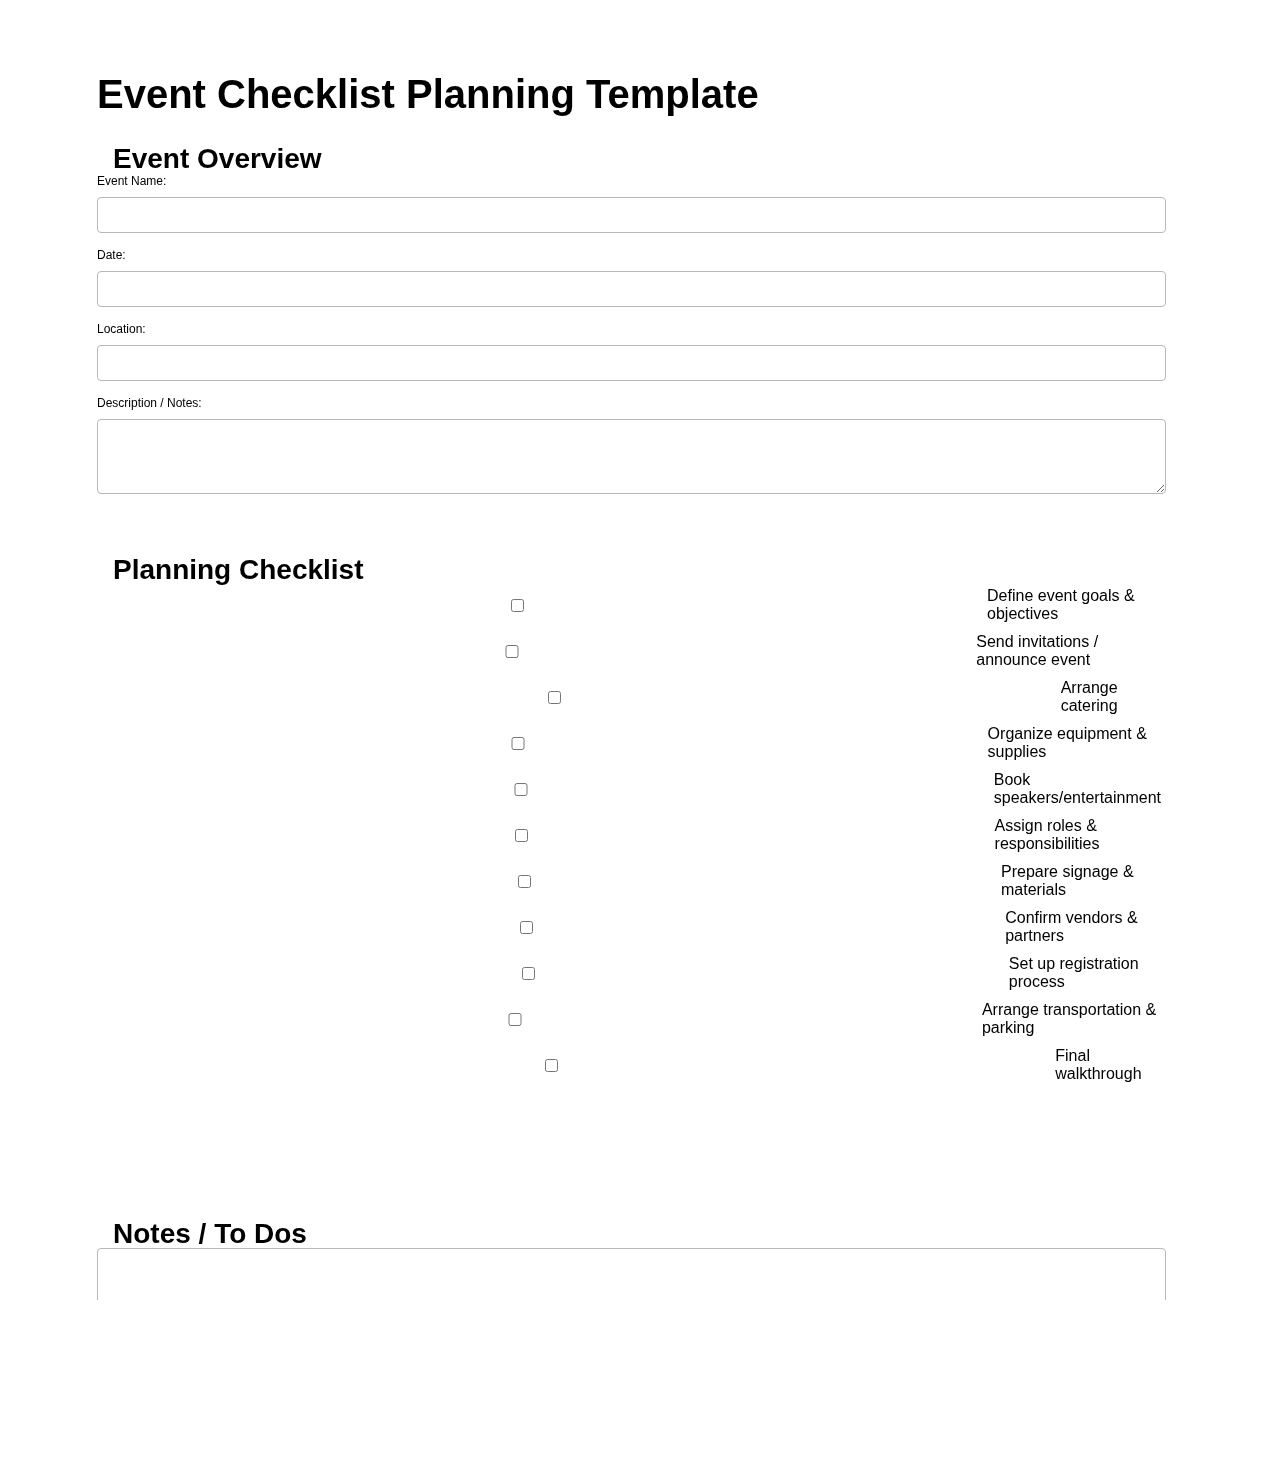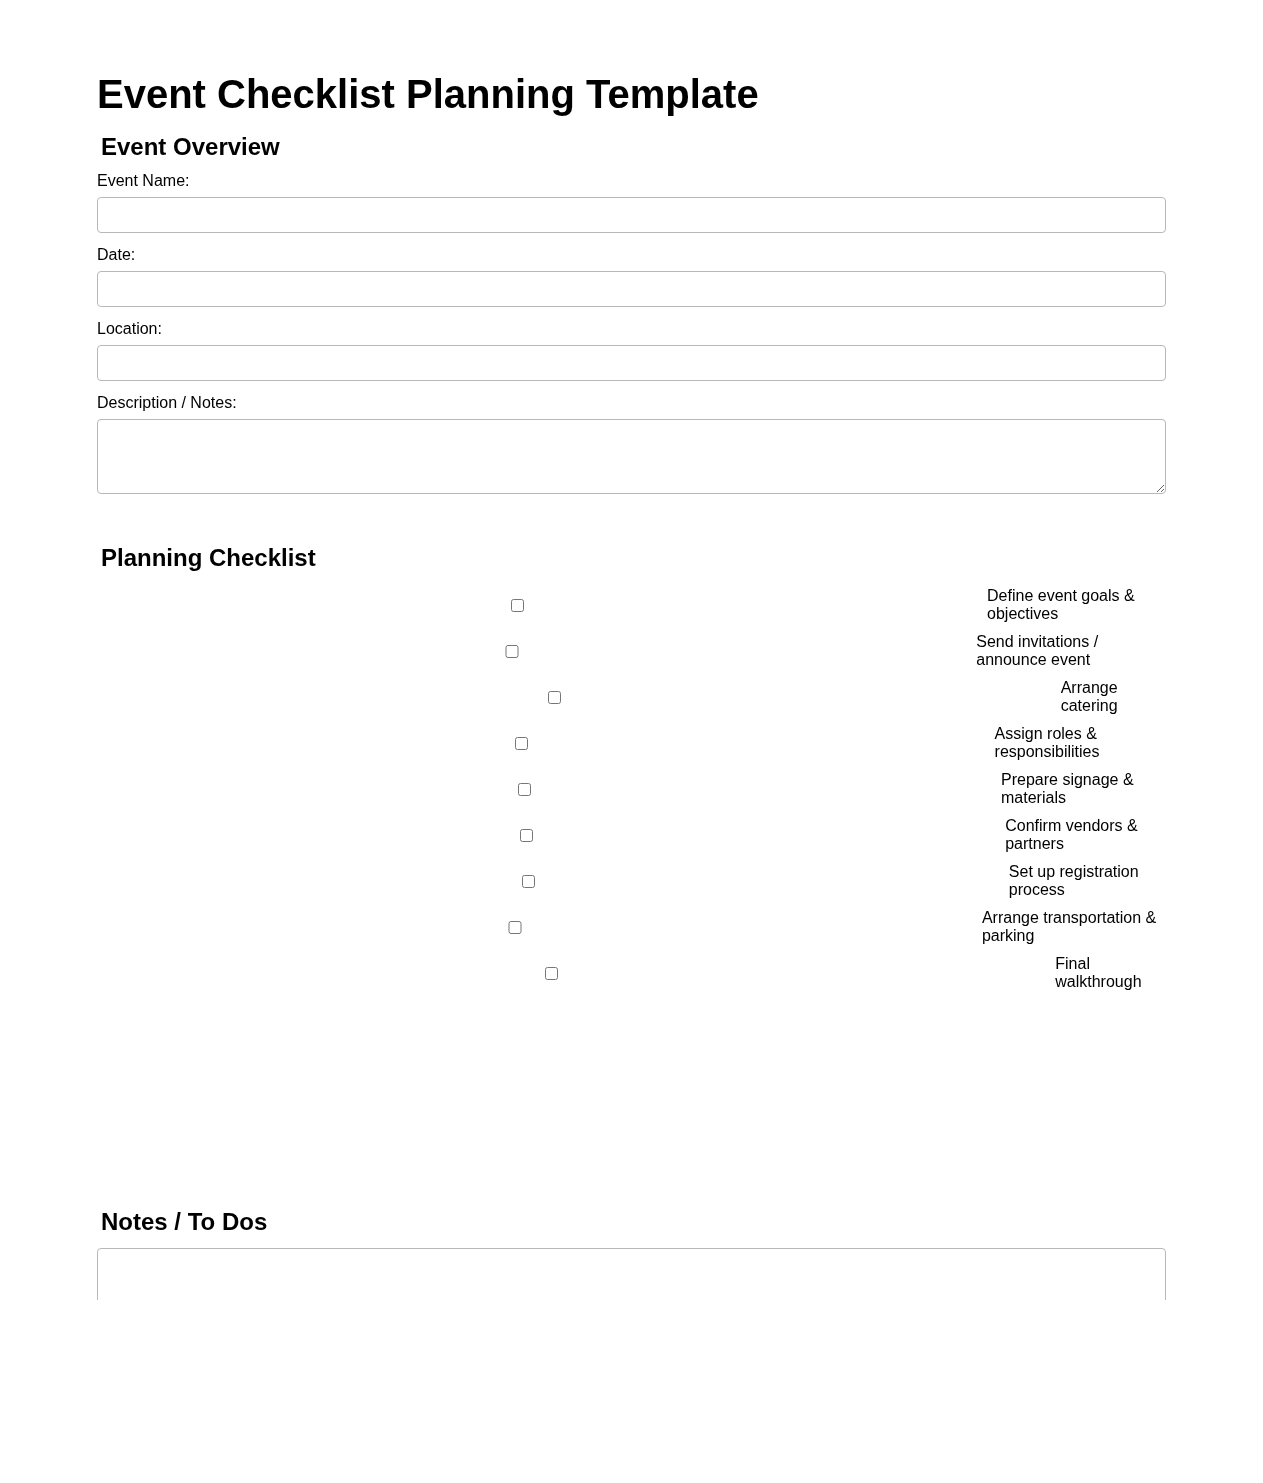--- a/index.html
+++ b/index.html
@@ -9,25 +9,25 @@
     }
     .page {
       position: absolute; left: 97px; top: 0; width: 1069px;
       height: 1300px; overflow: hidden;
     }
     h1 {
       font-size: 40px; font-weight: bold; margin: 0;
       position: absolute; top: 74px; left: 0; line-height: 40px;
     }
     h2 {
-      font-size: 24px; font-weight: bold; margin: 4px; line-height: 30px;
+      font-size: 28px; font-weight: bold; margin: 16px; line-height: 30px;
       position: absolute; left: 0;
     }
     .field-label {
-      position: absolute; left: 0; font-size: 16px; line-height: 20px;
+      position: absolute; left: 0; font-size: 12px; line-height: 20px;
     }
     .text-input {
       position: absolute; left: 0; width: 1069px; height: 36px;
       box-sizing: border-box; border: 1px solid #b8b8b8; border-radius: 4px;
       background: #fff; padding: 6px 8px; font-size: 16px;
       font-family: "Liberation Sans", sans-serif; outline: none;
     }
     textarea.text-input {
       resize: vertical;
     }
@@ -77,20 +77,28 @@
     <li class="check-row">
       <input type="checkbox" style="">
       <span class="check-text">Send invitations / announce event</span>
     </li>
     <li class="check-row">
       <input type="checkbox" style="">
       <span class="check-text">Arrange catering</span>
     </li>
     <li class="check-row">
       <input type="checkbox" style="">
+      <span class="check-text">Organize equipment &amp; supplies</span>
+    </li>
+    <li class="check-row">
+      <input type="checkbox" style="">
+      <span class="check-text">Book speakers/entertainment</span>
+    </li>
+    <li class="check-row">
+      <input type="checkbox" style="">
       <span class="check-text">Assign roles &amp; responsibilities</span>
     </li>
     <li class="check-row">
       <input type="checkbox" style="">
       <span class="check-text">Prepare signage &amp; materials</span>
     </li>
     <li class="check-row">
       <input type="checkbox" style="">
       <span class="check-text">Confirm vendors &amp; partners</span>
     </li>

